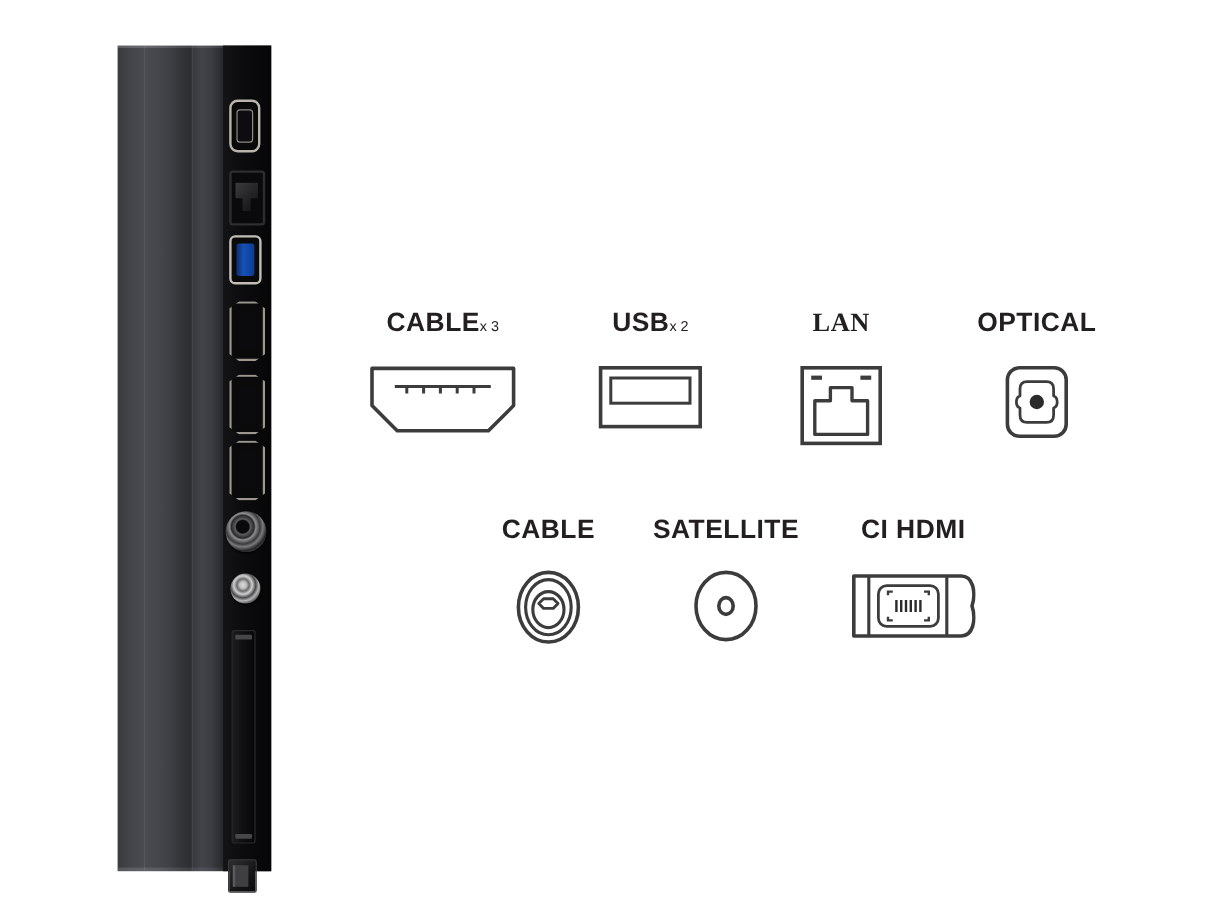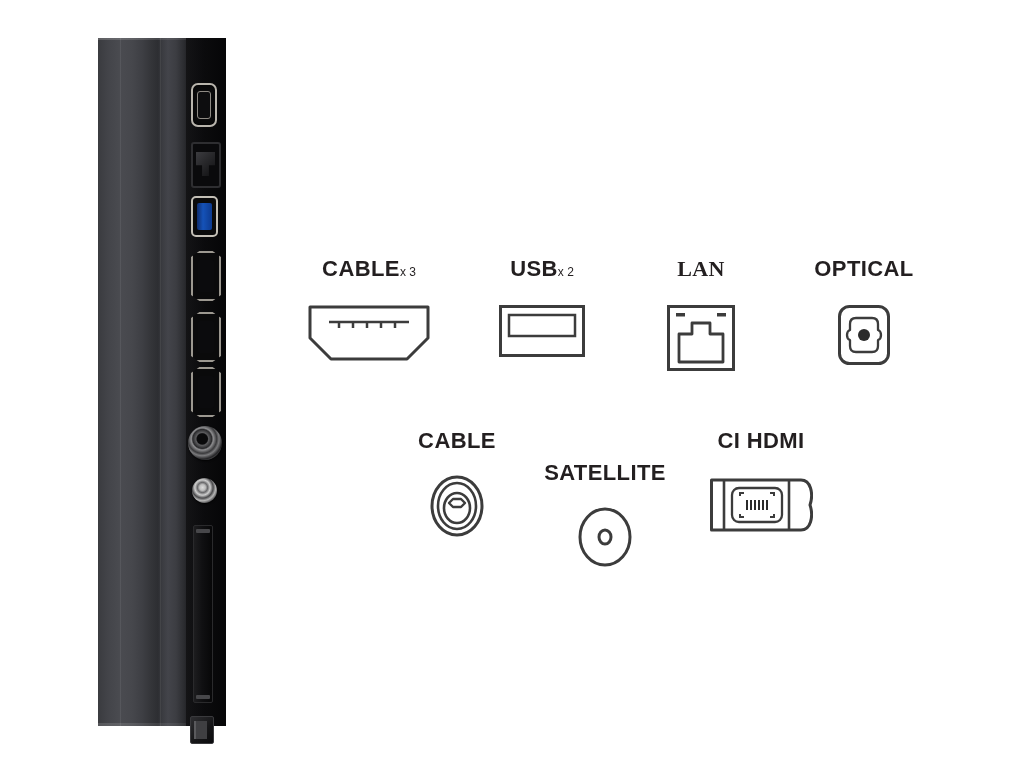--- a/index.html
+++ b/index.html
@@ -218,21 +218,21 @@
   .legend-cell {
     display: flex;
     flex-direction: column;
     align-items: center;
   }
   .cell-hdmi      { width: 178px; }
   .cell-usb       { width: 168px; }
   .cell-lan       { width: 150px; font-family: Liberation Serif, serif; }
   .cell-optical   { width: 176px; }
   .cell-cable     { width: 134px; }
-  .cell-satellite { width: 162px; margin-top: 32px; }
+  .cell-satellite { width: 162px; }
   .cell-cislot    { width: 150px; }
 
   .legend-label {
     font-size: 22px;
     font-weight: bold;
     color: #231f20;
     letter-spacing: 0.4px;
     white-space: nowrap;
     line-height: 1;
   }

